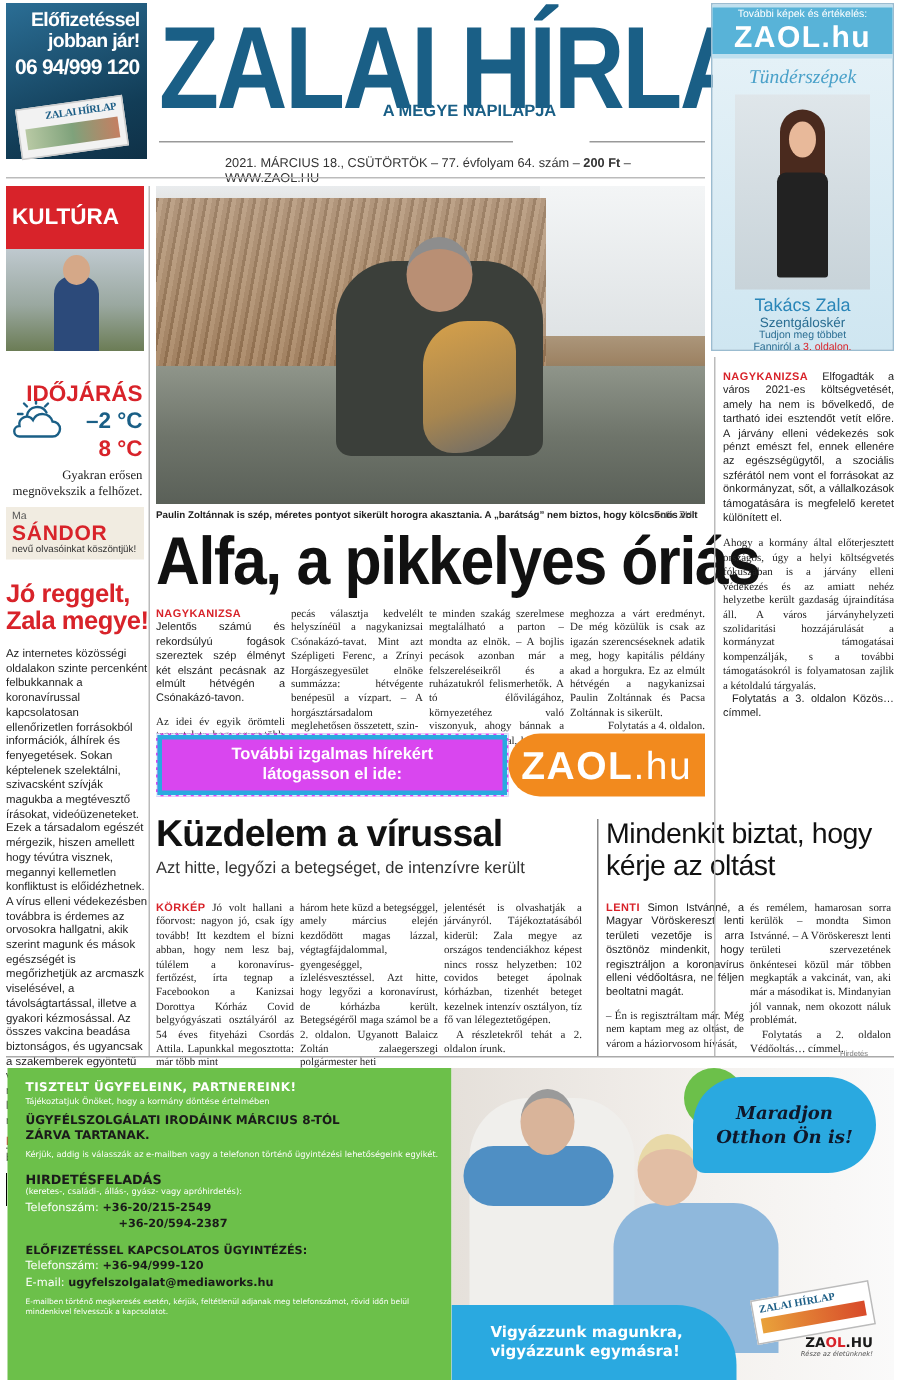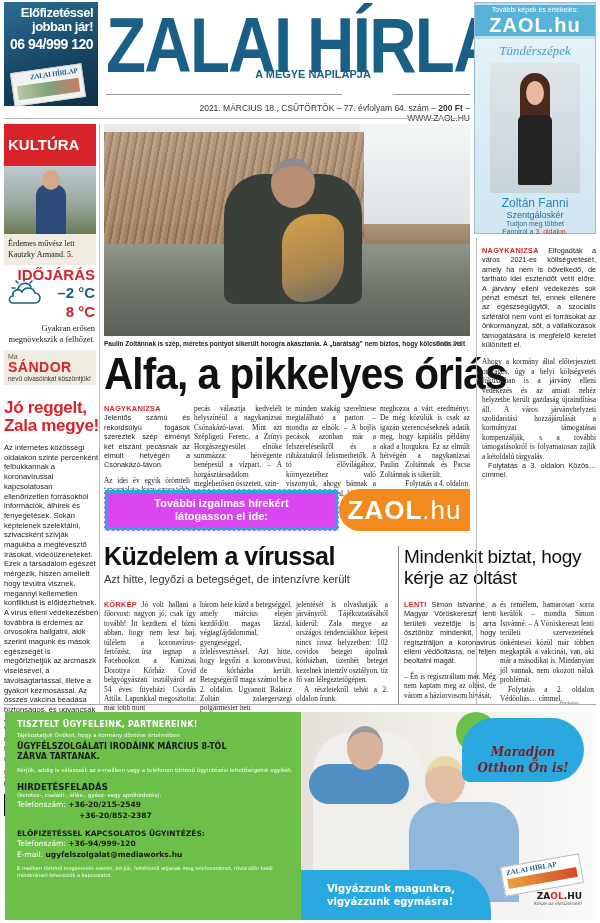--- a/index.html
+++ b/index.html
@@ -10,21 +10,21 @@
   #promo-box{left:4px;top:2px;width:94px;height:104px;background:linear-gradient(160deg,#2b6e95 0%,#123d57 70%,#0f3147 100%);color:#fff;text-align:right;padding:4px 5px 0 4px}
   #promo-box .l1{font:bold 13px/14px "Liberation Sans Narrow","Liberation Sans",sans-serif;letter-spacing:-0.5px}
   #promo-box .l3{font:bold 14px/16px "Liberation Sans",sans-serif;letter-spacing:-0.5px;margin-top:2px}
   #promo-paper{position:absolute;left:8px;top:66px;width:72px;height:34px;background:#f2f2f2;transform:rotate(-8deg);border:1px solid #ccc}
   #promo-paper .pt{font:bold 7px "Liberation Serif",serif;color:#1c5e86;padding:2px 4px;letter-spacing:-0.3px}
   #promo-paper .ph{margin:1px 4px;height:14px;background:linear-gradient(90deg,#b8c9a4,#7fa27b,#c47f62)}
   #logo{left:106px;top:2px;width:364px;height:86px;color:#1a5f86;font:bold 78px/86px "Liberation Sans",sans-serif;letter-spacing:-2px;transform:scaleX(0.84);transform-origin:left top;white-space:nowrap}
   #tagline-line{left:106px;top:94px;width:236px;border-top:1px solid #999}
   #tagline{left:233px;top:68px;width:160px;text-align:center;font:bold 11px "Liberation Sans",sans-serif;color:#1a5f86}
   #tagline-line2{left:393px;top:94px;width:77px;border-top:1px solid #999}
-  #dateline{left:150px;top:103px;width:320px;text-align:right;font:8.5px "Liberation Sans",sans-serif;color:#333}
+  #dateline{left:150px;top:103px;width:320px;text-align:left;font:8.5px "Liberation Sans",sans-serif;color:#333}
   #dateline b{font-weight:bold}
   #header-rule{left:4px;top:118px;width:466px;border-top:1px solid #bbb}
   #beauty-ad{left:474px;top:2px;width:122px;height:232px;border:1px solid #9bbcd0;background:linear-gradient(180deg,#e8f3f8,#cfe6f1);text-align:center}
   #beauty-ad .top{background:#bfe0ef;padding:2px 0 3px}
   #beauty-ad .small{font:7px "Liberation Sans",sans-serif;color:#fff;background:#58b3d8;display:block;padding:1px 0}
   #beauty-ad .zaol{font:bold 20px/22px "Liberation Sans",sans-serif;color:#fff;background:#58b3d8;letter-spacing:1px}
   #beauty-ad .script{font:italic 13px "Liberation Serif",serif;color:#4aa1c9;margin:4px 16px}
   #beauty-photo{margin:0 auto;width:90px;height:130px;background:linear-gradient(180deg,#dfe6ea 0%,#c8d3d9 100%);position:relative;overflow:hidden}
   #beauty-photo .hair{position:absolute;left:30px;top:10px;width:30px;height:55px;background:#4a2a1e;border-radius:15px 15px 6px 6px}
   #beauty-photo .face{position:absolute;left:36px;top:18px;width:18px;height:24px;background:#e8b99a;border-radius:50%}
@@ -34,21 +34,21 @@
   #beauty-ad .more{font:7px/8px "Liberation Sans",sans-serif;color:#2a6d92}
   #beauty-ad .more span{color:#d8232a}
   
   #left-col{left:4px;top:124px;width:96px;height:580px;border-right:1px solid #bbb}
   #kultura-label{background:#d8232a;color:#fff;font:bold 15px/18px "Liberation Sans",sans-serif;padding:12px 4px;width:92px}
   #kultura-photo{width:92px;height:68px;margin:0;background:linear-gradient(180deg,#bfc9cf 0%,#9aa8a0 55%,#6b7c55 100%);position:relative}
   #kultura-photo .man{position:absolute;left:32px;top:18px;width:30px;height:50px;background:#2c4a7a;border-radius:12px 12px 0 0}
   #kultura-photo .head{position:absolute;left:38px;top:4px;width:18px;height:20px;background:#d5a888;border-radius:50%}
   #kultura-caption{background:#f1ece1;font:8px/11px "Liberation Serif",serif;padding:4px 4px 5px;width:92px}
   #kultura-caption .pg{color:#d8232a;font-weight:bold}
-  #weather{position:relative;height:78px;margin-top:1px}
+  #weather{position:relative;height:78px;margin-top:20px}
   #weather-icon{position:absolute;left:2px;top:10px;width:36px;height:30px}
   #weather .title{position:absolute;right:4px;top:0;font:bold 15px "Liberation Sans",sans-serif;color:#d8232a}
   #weather .tmin{position:absolute;right:4px;top:18px;font:bold 15px "Liberation Sans",sans-serif;color:#1a5f86}
   #weather .tmax{position:absolute;right:4px;top:37px;font:bold 15px "Liberation Sans",sans-serif;color:#d8232a}
   #weather .desc{position:absolute;right:4px;top:57px;width:92px;text-align:right;font:8.5px/11px "Liberation Serif",serif}
   #nameday{background:#f1ece1;padding:3px 4px;margin-top:6px;width:92px}
   #nameday .ma{font:7px "Liberation Sans",sans-serif;color:#555}
   #nameday .nm{font:bold 14px/15px "Liberation Sans",sans-serif;color:#d8232a;letter-spacing:0.5px}
   #nameday .msg{font:6.5px "Liberation Sans",sans-serif;color:#333}
   #editorial-title{font:bold 17px/18px "Liberation Sans",sans-serif;color:#d8232a;margin-top:14px;letter-spacing:-0.3px}
@@ -98,21 +98,21 @@
   
   #green-ad{left:5px;top:712px;width:296px;height:208px;background:#6cc04a;color:#fff;padding:8px 8px 0 12px;font-family:"DejaVu Sans",sans-serif;overflow:hidden}
   #green-ad .h{font:bold 8px "DejaVu Sans",sans-serif;letter-spacing:0.3px}
   #green-ad .p{font:5.5px/7px "DejaVu Sans",sans-serif;margin-top:3px}
   #green-ad .big{font:bold 8px/10px "DejaVu Sans",sans-serif;color:#1a1a1a;margin-top:3px}
   #green-ad .sec{font:bold 8.5px "DejaVu Sans",sans-serif;color:#1a1a1a;margin-top:8px}
   #green-ad .ph{font:7.5px/11px "DejaVu Sans",sans-serif}
   #green-ad .ph b{color:#1a1a1a}
   #green-ad .indent{padding-left:62px}
   #photo-ad{left:301px;top:712px;width:295px;height:208px;background:linear-gradient(90deg,#e5e0da 0%,#f4f1ee 60%,#fafafa 100%);overflow:hidden}
-  #photo-ad .blob{position:absolute;right:12px;top:6px;width:122px;height:64px;background:#2aa9e0;border-radius:40px 40px 40px 10px;color:#7f1d1d;font:italic bold 12px/16px "DejaVu Serif",serif;text-align:center;padding-top:26px}
+  #photo-ad .blob{position:absolute;right:12px;top:6px;width:122px;height:64px;background:#2aa9e0;border-radius:40px 40px 40px 10px;color:#0f172a;font:italic bold 12px/16px "DejaVu Serif",serif;text-align:center;padding-top:16px}
   #photo-ad .blob-green{position:absolute;right:100px;top:0;width:40px;height:40px;background:#6cc04a;border-radius:50%}
   #photo-ad .man{position:absolute;left:12px;top:20px;width:110px;height:160px;background:#f0efec;border-radius:40px 40px 0 0}
   #photo-ad .sweater{position:absolute;left:8px;top:52px;width:100px;height:40px;background:#4f8fc4;border-radius:20px}
   #photo-ad .mhead{position:absolute;left:46px;top:14px;width:36px;height:44px;background:#d9b49a;border-radius:50%;border-top:6px solid #9a9a9a}
   #photo-ad .woman{position:absolute;left:108px;top:90px;width:110px;height:100px;background:#8fb8dc;border-radius:30px 30px 0 0}
   #photo-ad .whead{position:absolute;left:124px;top:44px;width:40px;height:48px;background:#e2bea4;border-radius:50%;border-top:10px solid #e8d9a8}
   #photo-ad .slogan{position:absolute;left:0;bottom:0;width:190px;height:50px;background:#2aa9e0;color:#fff;font:bold 10px/13px "DejaVu Sans",sans-serif;padding:12px 0 0 26px;border-radius:0 40px 0 0}
   #photo-ad .paper{position:absolute;right:14px;top:148px;width:80px;height:30px;background:#fff;border:1px solid #bbb;transform:rotate(-10deg);font:bold 7px "Liberation Serif",serif;color:#1c5e86;padding:2px 4px}
   #photo-ad .paper .strip{margin-top:2px;height:10px;background:linear-gradient(90deg,#e9a23b,#d84a2a)}
   #photo-ad .brand{position:absolute;right:14px;bottom:14px;font:bold 9px "DejaVu Sans",sans-serif;color:#1a1a1a;text-align:right}
@@ -144,33 +144,32 @@
   <div class="top">
     <span class="small">További képek és értékelés:</span>
     <div class="zaol">ZAOL.hu</div>
   </div>
   <div class="script">Tündérszépek</div>
   <div id="beauty-photo">
     <div class="hair"></div>
       <div class="face"></div>
       <div class="dress"></div>
   </div>
-  <div class="name">Zoltán Fanni</div>
+  <div class="name">Takács Zala</div>
   <div class="town">Szentgáloskér</div>
   <div class="more">Tudjon meg többet</div>
   <div class="more"><i style="font-style:normal">Fanniról a </i><span>3. oldalon.</span></div>
 </div>
 
 <div id="left-col" class="abs">
   <div id="kultura-label">KULTÚRA</div>
   <div id="kultura-photo">
       <div class="man"></div>
       <div class="head"></div>
     </div>
-  <div id="kultura-caption"><span>Érdemes művész lett Kautzky Armand. </span><span class="pg">5.</span></div>
 
   <div id="weather">
     <svg id="weather-icon" viewBox="0 0 36 30">
       <g stroke="#1a5f86" stroke-width="1.6" fill="none" stroke-linecap="round">
         <line x1="18" y1="2" x2="18" y2="5"></line>
           <line x1="10" y1="5" x2="12" y2="7"></line>
           <line x1="26" y1="5" x2="24" y2="7"></line>
           <line x1="6" y1="12" x2="9" y2="12"></line>
         <path d="M12 13 a7 7 0 0 1 13 -2"></path>
         <path d="M7 27 h22 a5 5 0 0 0 0 -10 a7 7 0 0 0 -13 -1 a5 5 0 0 0 -9 4 a3.5 3.5 0 0 0 0 7 z"></path>
@@ -264,21 +263,21 @@
 
 <div id="green-ad" class="abs">
   <div class="h">TISZTELT ÜGYFELEINK, PARTNEREINK!</div>
   <div class="p">Tájékoztatjuk Önöket, hogy a kormány döntése értelmében</div>
   <div class="big">ÜGYFÉLSZOLGÁLATI IRODÁINK MÁRCIUS 8-TÓL</div>
   <div class="big" style="margin-top:0">ZÁRVA TARTANAK.</div>
   <div class="p" style="margin-top:5px">Kérjük, addig is válasszák az e-mailben vagy a telefonon történő ügyintézési lehetőségeink egyikét.</div>
   <div class="sec">HIRDETÉSFELADÁS</div>
   <div class="p" style="margin-top:0">(keretes-, családi-, állás-, gyász- vagy apróhirdetés):</div>
   <div class="ph"><span>Telefonszám: </span><b>+36-20/215-2549</b></div>
-  <div class="ph indent"><b>+36-20/852-2387</b></div>
+  <div class="ph indent"><b>+36-20/594-2387</b></div>
   <div class="sec" style="font-size:7.5px">ELŐFIZETÉSSEL KAPCSOLATOS ÜGYINTÉZÉS:</div>
   <div class="ph"><span>Telefonszám: </span><b>+36-94/999-120</b></div>
   <div class="ph"><span>E-mail: </span><b>ugyfelszolgalat@mediaworks.hu</b></div>
   <div class="p" style="margin-top:5px;font-size:5px">E-mailben történő megkeresés esetén, kérjük, feltétlenül adjanak meg telefonszámot, rövid időn belül mindenkivel felvesszük a kapcsolatot.</div>
 </div>
 
 <div id="photo-ad" class="abs">
   <div class="blob-green"></div>
   <div class="man"></div>
   <div class="sweater"></div>

